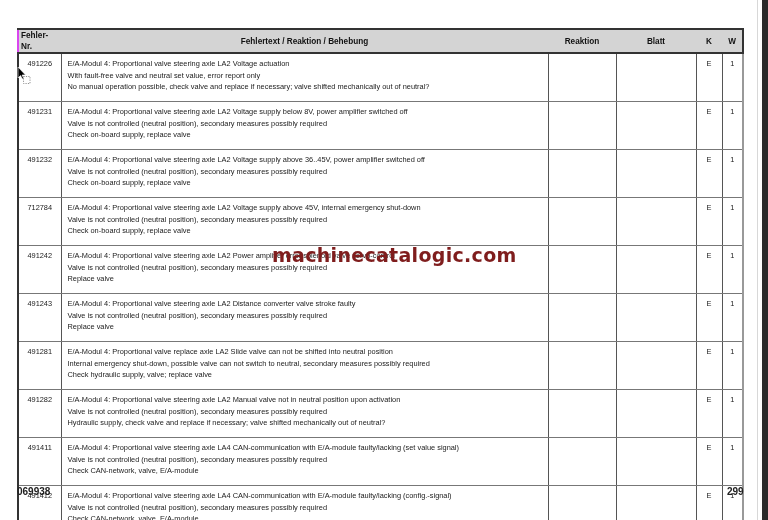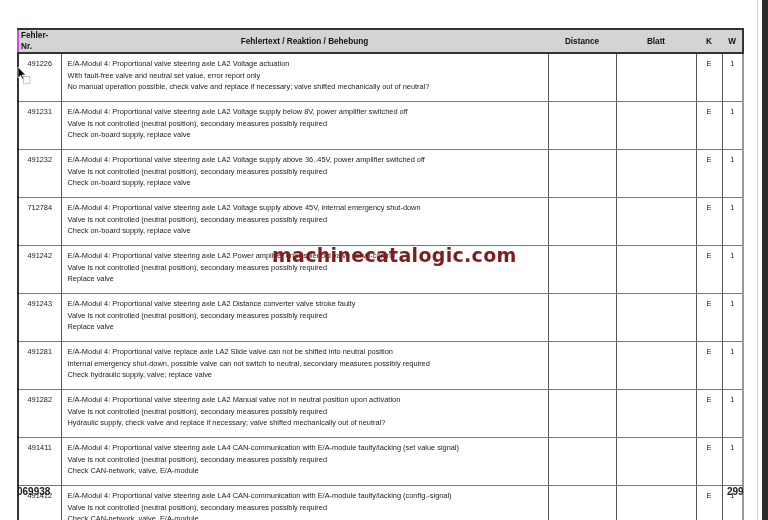--- a/index.html
+++ b/index.html
@@ -52,21 +52,21 @@
       <col style="width:487px">
       <col style="width:68px">
       <col style="width:80px">
       <col style="width:26px">
       <col style="width:21px">
   </colgroup>
   <thead>
     <tr>
       <th class="c-nr">Fehler-Nr.</th>
       <th class="c-text">Fehlertext / Reaktion / Behebung</th>
-      <th class="c-st">Distance</th>
+      <th class="c-st">Reaktion</th>
       <th class="c-bl">Blatt</th>
       <th class="c-k">K</th>
       <th class="c-w">W</th>
     </tr>
   </thead>
   <tbody id="rows">
       <tr class="data-row">
         <td class="c-nr">491226</td>
         <td class="c-text">
           <span class="line">E/A-Modul 4: Proportional valve steering axle LA2 Voltage actuation</span>

